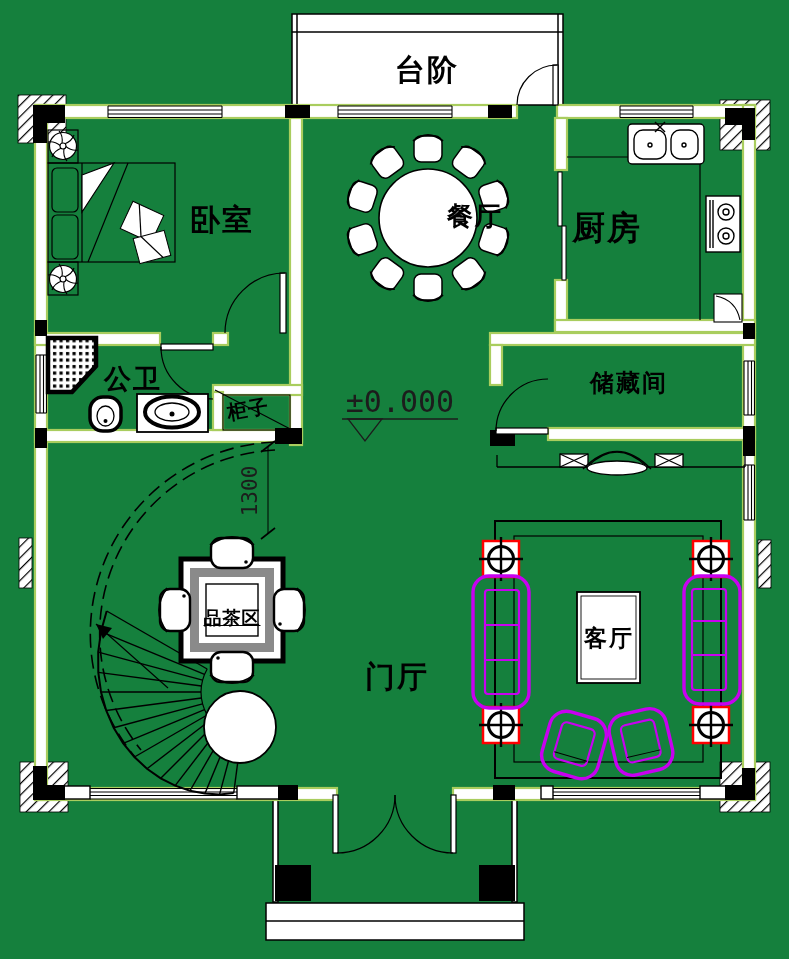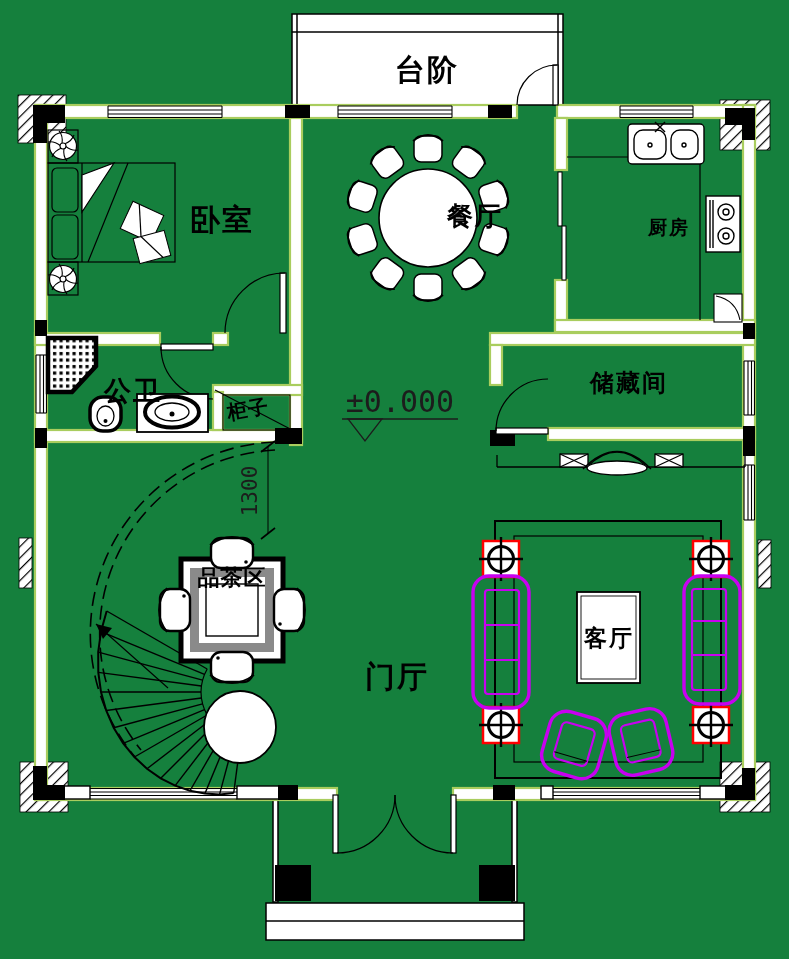--- a/index.html
+++ b/index.html
@@ -489,23 +489,23 @@
     <g stroke="#000" fill="#ffffff">
       <rect x="577" y="592" width="63" height="91" stroke-width="1.8"></rect>
       <rect x="581" y="596" width="55" height="83" stroke-width="0.9" fill="none"></rect>
     </g>
   </g>
 </svg>
 
 <div class="lbl" style="left:427px;top:70px;font-size:30px;">台阶</div>
 <div class="lbl" style="left:222px;top:220px;font-size:30px;">卧室</div>
 <div class="lbl" style="left:428px;top:216px;font-size:26px;margin-left:47px;">餐厅</div>
-<div class="lbl" style="left:669px;top:227px;font-size:19px;">厨房</div>
-<div class="lbl" style="left:133px;top:391px;font-size:27px;text-align:right;">公卫</div>
+<div class="lbl" style="left:607px;top:227px;font-size:33px;">厨房</div>
+<div class="lbl" style="left:133px;top:379px;font-size:27px;text-align:right;">公卫</div>
 <div class="lbl rot-cab" style="left:248px;top:409px;font-size:20px;letter-spacing:1px;">柜子</div>
 <div class="lbl" style="left:629px;top:383px;font-size:24px;">储藏间</div>
-<div class="lbl" style="left:232px;top:578px;font-size:22px;letter-spacing:1px;">品茶区</div>
+<div class="lbl" style="left:232px;top:618px;font-size:18px;letter-spacing:1px;text-decoration:underline;">品茶区</div>
 <div class="lbl" style="left:397px;top:677px;font-size:30px;text-align:right;">门厅</div>
 <div class="lbl" style="left:609px;top:638px;font-size:23px;">客厅</div>
 <div class="lbl cad" style="left:400px;top:402px;font-size:30px;">±0.000</div>
 <div class="lbl cad rot-90" style="left:250px;top:491px;font-size:21px;">1300</div>
 
 </div>
 
 </body></html>

